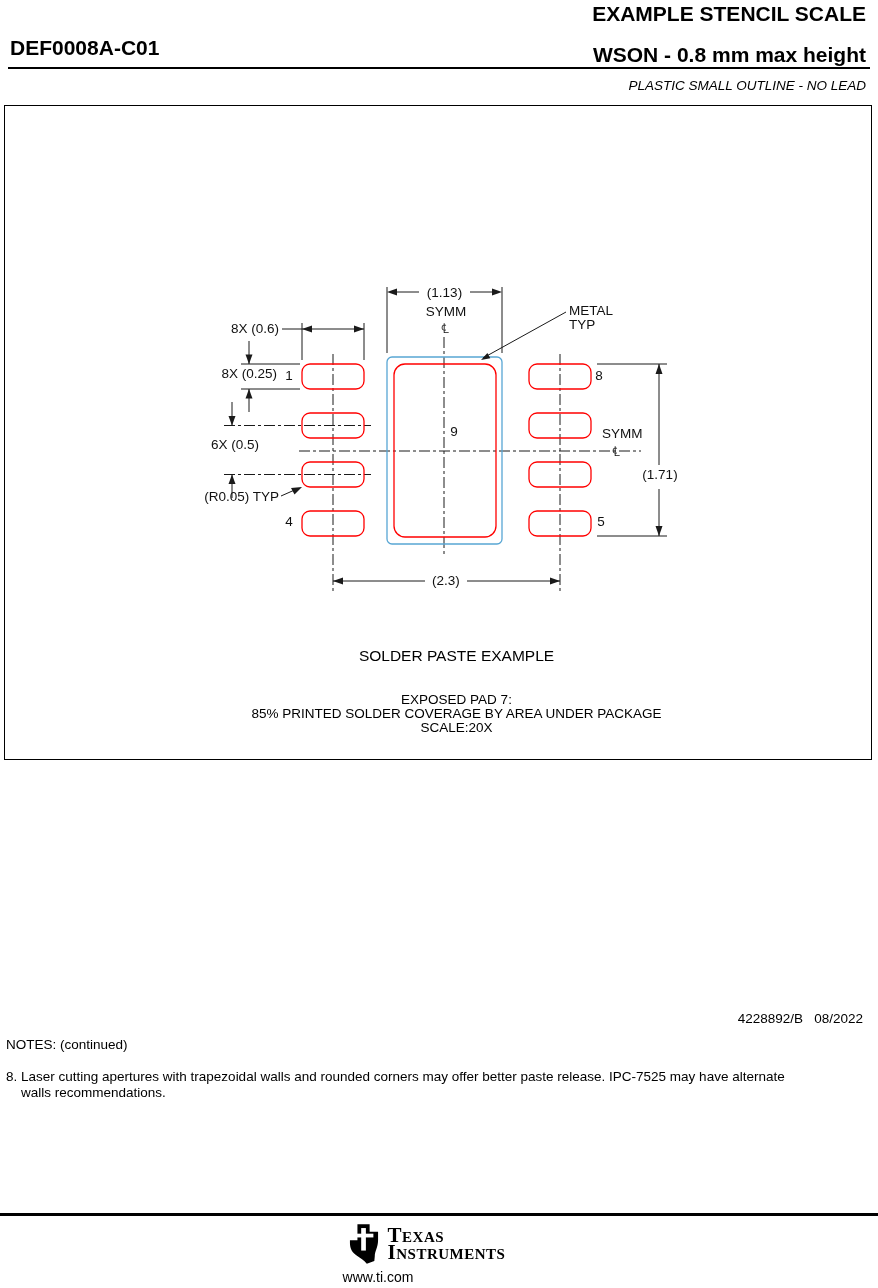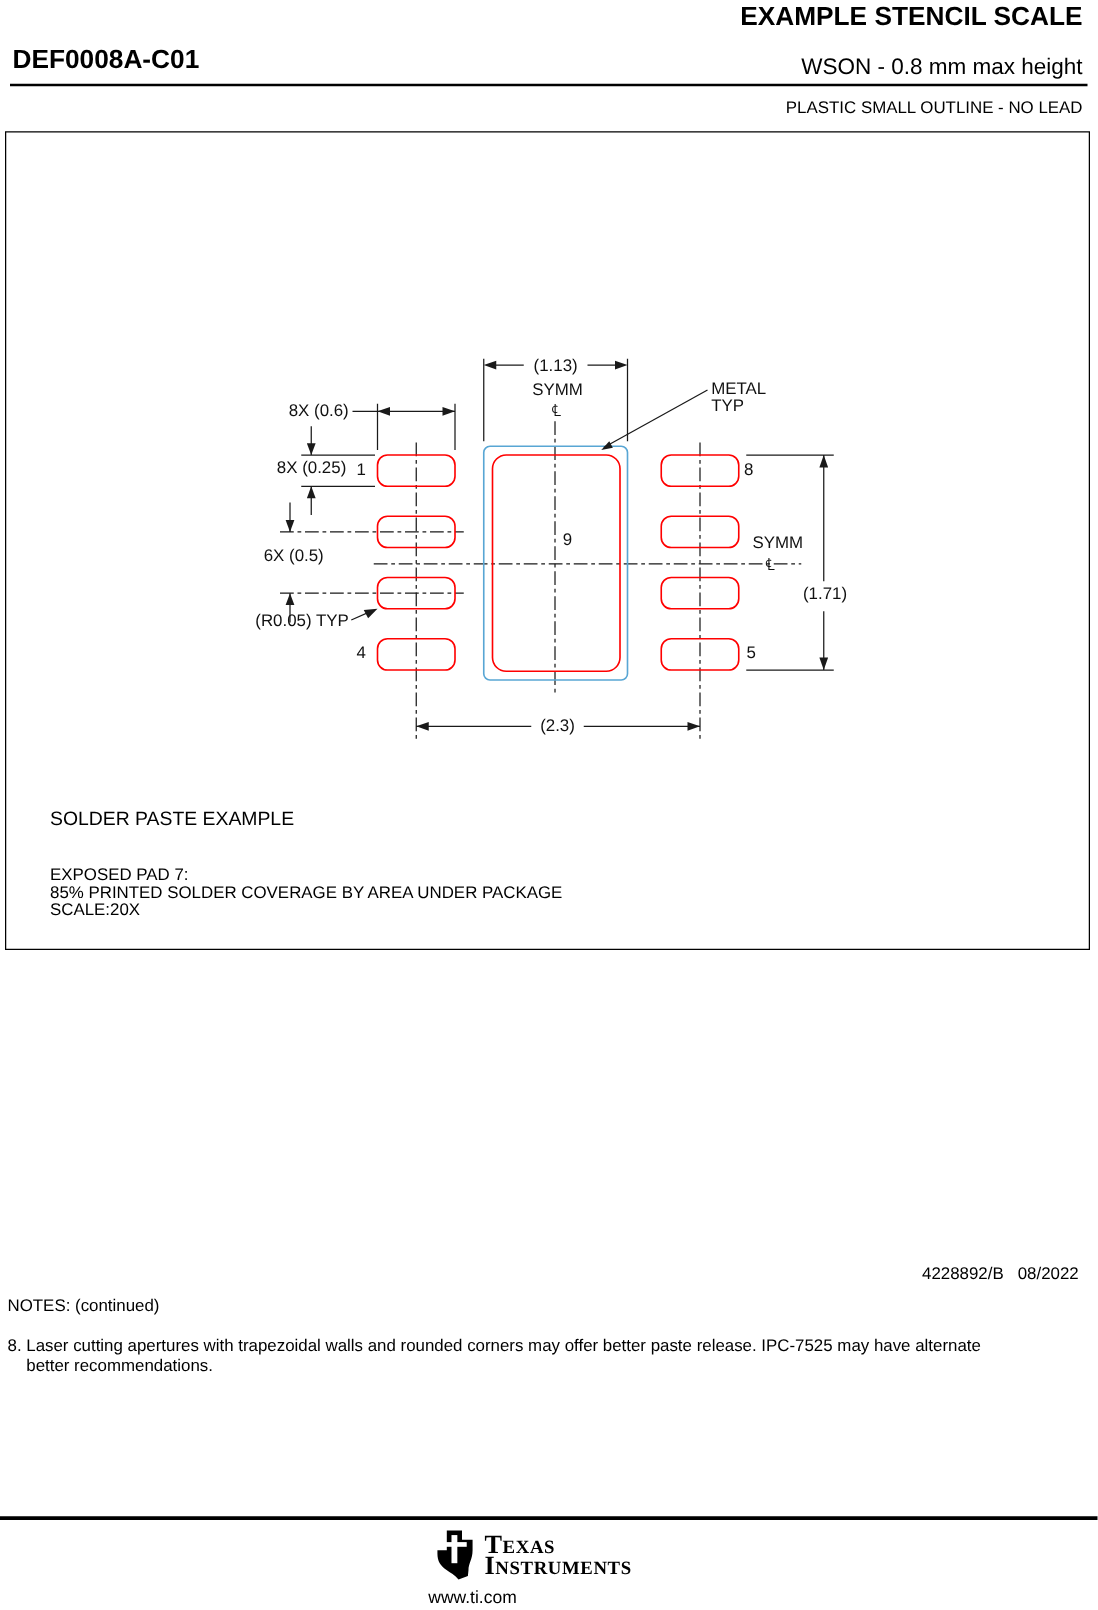--- a/index.html
+++ b/index.html
@@ -3,25 +3,25 @@
 <meta charset="utf-8">
 <style>
   html,body{margin:0;padding:0;}
   body{
     width:878px;height:1288px;position:relative;background:#ffffff;
     font-family:"Liberation Sans",sans-serif;color:#000;overflow:hidden;
   }
   .abs{position:absolute;}
   .hdr-title{top:2px;right:12px;font-size:21px;font-weight:bold;}
   .part-number{top:36px;left:10px;font-size:21px;font-weight:bold;}
-  .pkg-type{top:43px;right:12px;font-size:18px;font-weight:normal;}
+  .pkg-type{top:43px;right:12px;font-size:21px;font-weight:bold;}
   .hdr-rule{top:67px;left:8px;width:862px;height:2px;background:#000;}
-  .pkg-desc{top:78px;right:12px;font-size:13.5px;}
+  .pkg-desc{top:78px;right:12px;font-size:13.5px;font-style:italic;}
   .main-box{left:4px;top:105px;width:868px;height:655px;border:1.5px solid #000;box-sizing:border-box;}
-  .caption-line{left:35px;width:833px;text-align:left;}
+  .caption-line{left:35px;width:833px;text-align:center;}
   .cap-1{top:541px;font-size:15.5px;}
   .cap-2{top:560px;font-size:13.5px;}
   .cap-3{top:586px;font-size:13.5px;}
   .cap-4{top:600px;font-size:13.5px;}
   .cap-5{top:614px;font-size:13.5px;}
   .doc-number{right:8px;top:905px;font-size:13.5px;white-space:pre;}
   .notes-heading{left:6px;top:1037px;font-size:13.5px;}
   .note-line1{left:6px;top:1069px;font-size:13.5px;}
   .note-line2{left:21px;top:1085px;font-size:13.5px;}
   .footer-bar{top:1213px;left:0;width:878px;height:3px;background:#000;}
@@ -164,21 +164,21 @@
   <div class="abs caption-line cap-1">SOLDER PASTE EXAMPLE</div>
   <div class="abs caption-line cap-3">EXPOSED PAD 7:</div>
   <div class="abs caption-line cap-4">85% PRINTED SOLDER COVERAGE BY AREA UNDER PACKAGE</div>
   <div class="abs caption-line cap-5">SCALE:20X</div>
 
   <div class="abs doc-number">4228892/B   08/2022</div>
 </div>
 
 <div class="abs notes-heading">NOTES: (continued)</div>
 <div class="abs note-line1">8. Laser cutting apertures with trapezoidal walls and rounded corners may offer better paste release. IPC-7525 may have alternate</div>
-<div class="abs note-line2">better recommendations.</div>
+<div class="abs note-line2">walls recommendations.</div>
 
 <div class="abs footer-bar"></div>
 
 <div class="abs logo-row">
   <svg width="30" height="40" viewBox="0 0 32 42">
     <path fill="#000" d="M9,0 h13 v8 h9 v9 c0,8 -3.5,11 -3.5,17 l-0.5,5 -8,3 c-3,-4 -7,-6 -10.5,-8.5 C3.5,30.5 1,26 1,20 v-3 h8 Z"></path>
     <rect fill="#fff" x="6" y="10" width="20" height="4"></rect>
     <rect fill="#fff" x="13" y="4" width="5" height="24"></rect>
   </svg>
   <div class="wordmark">

